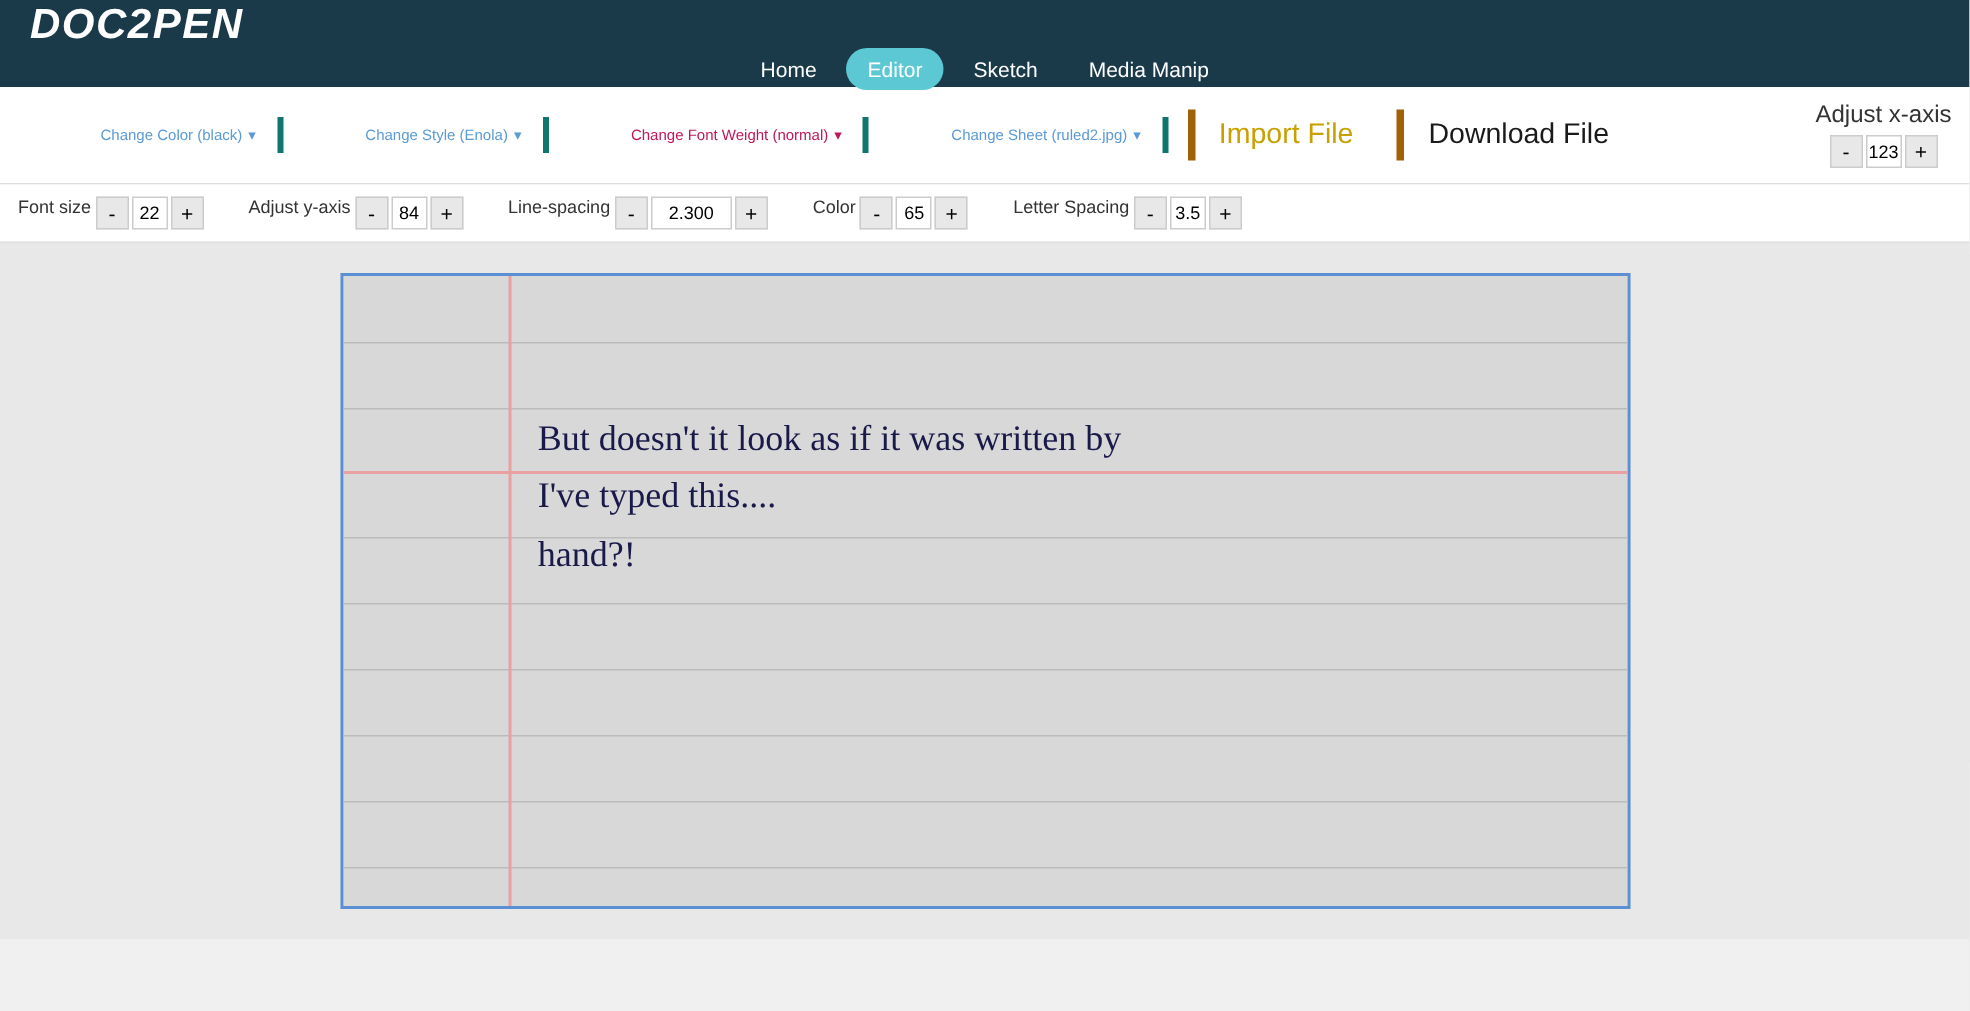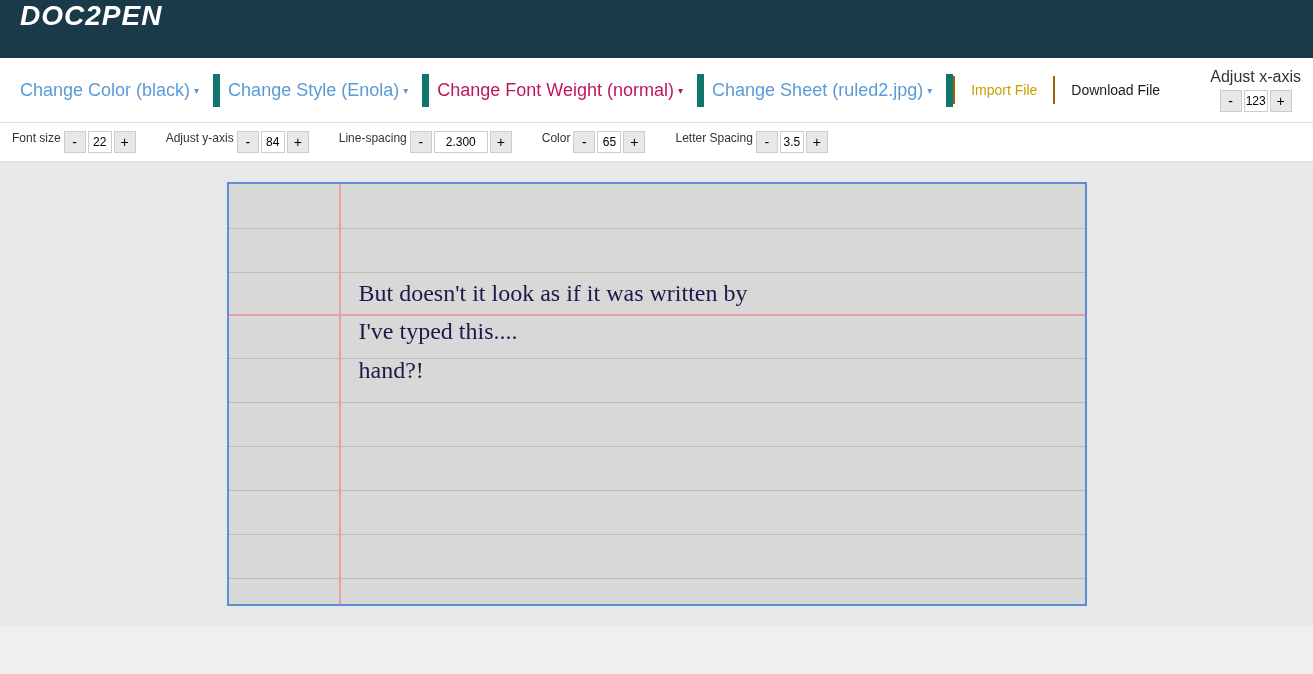--- a/index.html
+++ b/index.html
@@ -45,41 +45,43 @@
       background: white;
       display: flex;
       align-items: center;
       padding: 10px 12px;
       border-bottom: 1px solid #ddd;
       gap: 0;
       flex-wrap: wrap;
     }
     .toolbar-dropdown {
       color: #4a90d9;
-      font-size: 18px;
+      font-size: 10px;
       background: none;
       border: none;
       cursor: pointer;
       padding: 6px 14px 6px 8px;
-      border-right: 7px solid #0f766e;
+      border-right: 4px solid #0f766e;
       display: flex;
       align-items: center;
       gap: 4px;
+      margin-left: 47px;
     }
     .toolbar-dropdown:last-of-type {
       border-right: none;
     }
     .toolbar-btn {
       color: #c8a000;
-      font-size: 14px;
+      font-size: 19px;
       background: none;
       border: none;
-      border-left: 2px solid #a16207;
+      border-left: 5px solid #a16207;
       cursor: pointer;
       padding: 6px 16px;
+      margin-left: 13px;
     }
     .adjust-x-axis {
       margin-left: auto;
       display: flex;
       flex-direction: column;
       align-items: center;
       gap: 2px;
     }
     .adjust-x-axis-label {
       font-size: 16px;
@@ -201,20 +203,26 @@
     .weight-change { color: #be185d; }
     .sheet-change { color: #5b9bd5; }
     .import-btn { color: #c8a000; }
     .download-btn { color: #1a1a1a; }
   </style>
 </head>
 <body>
 
 <nav class="navbar">
   <div class="navbar-logo">DOC2PEN</div>
+  <div class="navbar-links">
+    <span class="navbar-link">Home</span>
+    <span class="navbar-link active">Editor</span>
+    <span class="navbar-link">Sketch</span>
+    <span class="navbar-link">Media Manip</span>
+  </div>
 </nav>
 
 <div class="toolbar-row1">
   <button class="toolbar-dropdown color-change chevron">Change Color (black)</button>
   <button class="toolbar-dropdown style-change chevron">Change Style (Enola)</button>
   <button class="toolbar-dropdown weight-change chevron">Change Font Weight (normal)</button>
   <button class="toolbar-dropdown sheet-change chevron">Change Sheet (ruled2.jpg)</button>
   <button class="toolbar-btn import-btn">Import File</button>
   <button class="toolbar-btn download-btn">Download File</button>
   <div class="adjust-x-axis">

